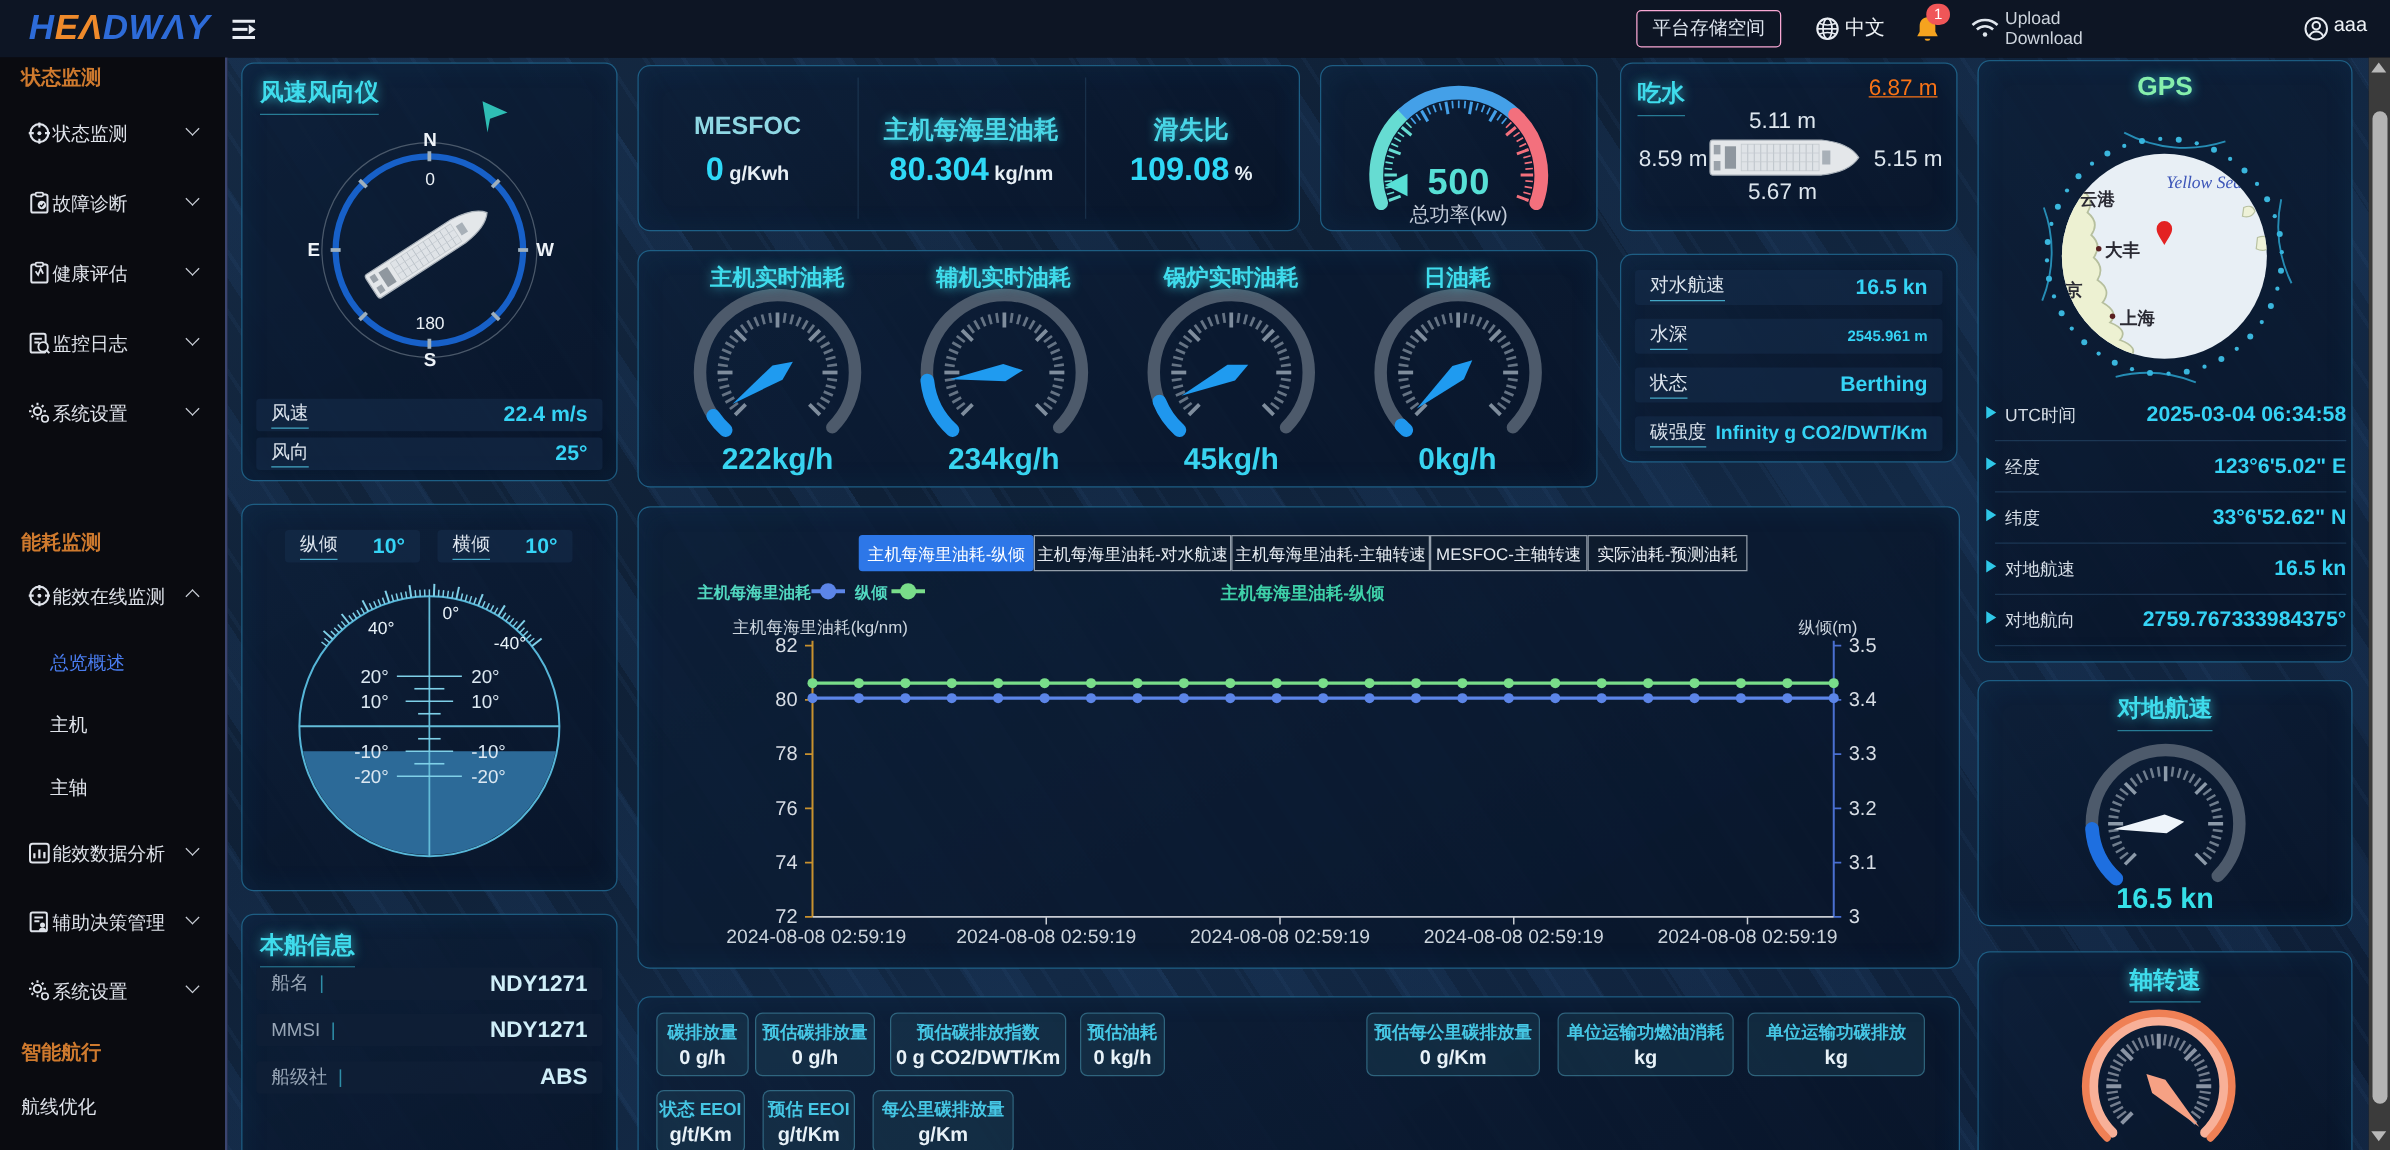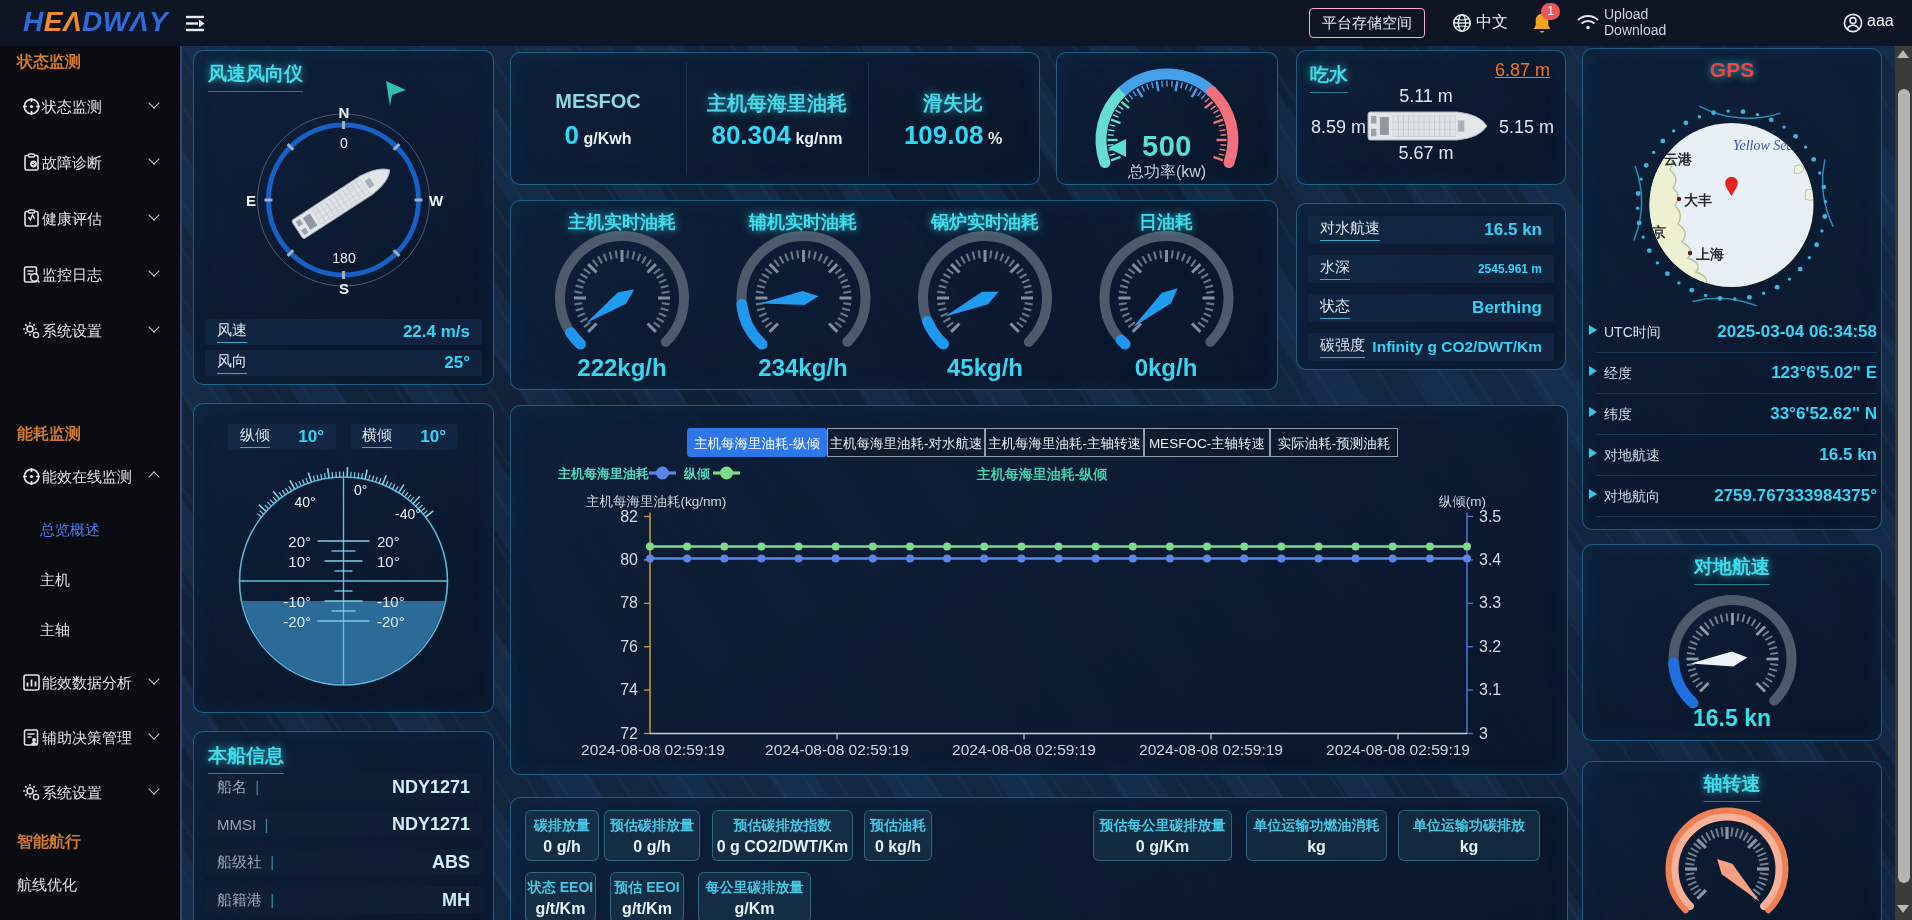--- a/index.html
+++ b/index.html
@@ -795,24 +795,20 @@
       <span class="val" style="color:#cfeef8;font-size:18px">NDY1271</span>
     </div>
 <div class="row" style="left:205px;top:811px;width:277px;height:26px;background:rgba(16,32,54,0.7)">
       <span class="lab" style="color:#98a6b6">MMSI&nbsp;&nbsp;<span style="color:#2e8ea8">|</span></span>
       <span class="val" style="color:#cfeef8;font-size:18px">NDY1271</span>
     </div>
 <div class="row" style="left:205px;top:849px;width:277px;height:26px;background:rgba(16,32,54,0.7)">
       <span class="lab" style="color:#98a6b6">船级社&nbsp;&nbsp;<span style="color:#2e8ea8">|</span></span>
       <span class="val" style="color:#cfeef8;font-size:18px">ABS</span>
     </div>
-<div class="row" style="left:205px;top:887px;width:277px;height:26px;background:rgba(16,32,54,0.7)">
-      <span class="lab" style="color:#98a6b6">船籍港&nbsp;&nbsp;<span style="color:#2e8ea8">|</span></span>
-      <span class="val" style="color:#cfeef8;font-size:18px">MH</span>
-    </div>
 <div class="abs" style="left:598px;top:90px;font-size:20px;color:#8fd8e4;font-weight:bold;transform:translateX(-50%);">MESFOC</div>
 <div class="abs" style="left:777px;top:90px;font-size:20px;color:#49d6e6;font-weight:bold;text-shadow:0 0 8px rgba(60,210,230,0.7);transform:translateX(-50%);">主机每海里油耗</div>
 <div class="abs" style="left:953px;top:90px;font-size:20px;color:#49d6e6;font-weight:bold;text-shadow:0 0 8px rgba(60,210,230,0.7);transform:translateX(-50%);">滑失比</div>
 <div class="abs" style="left:598px;top:120px;transform:translateX(-50%);"><span style="font-size:26px;font-weight:bold;color:#2fd9f7">0</span> <span style="font-size:16px;font-weight:bold;color:#e8f0f6">g/Kwh</span></div>
 <div class="abs" style="left:777px;top:120px;transform:translateX(-50%);white-space:nowrap;"><span style="font-size:26px;font-weight:bold;color:#2fd9f7">80.304</span> <span style="font-size:16px;font-weight:bold;color:#e8f0f6">kg/nm</span></div>
 <div class="abs" style="left:953px;top:120px;transform:translateX(-50%);white-space:nowrap;"><span style="font-size:26px;font-weight:bold;color:#2fd9f7">109.08</span> <span style="font-size:16px;font-weight:bold;color:#e8f0f6">%</span></div>
 <div class="abs" style="left:1167px;top:130px;font-size:29px;color:#57e0d6;font-weight:bold;letter-spacing:0.5px;transform:translateX(-50%);">500</div>
 <div class="abs" style="left:1167px;top:162px;font-size:16px;color:#c2cbd8;font-weight:normal;white-space:nowrap;transform:translateX(-50%);">总功率(kw)</div>
 <div class="gtitle" style="left:622px;top:210px;transform:translateX(-50%);">主机实时油耗</div>
 <div class="gval" style="left:622px;top:354px;transform:translateX(-50%);">222kg/h</div>
@@ -903,21 +899,21 @@
       <div class="cv">g/t/Km</div>
     </div>
 <div class="chip" style="left:610px;top:872px;width:74px;height:51px">
       <div class="cl">预估 EEOI</div>
       <div class="cv">g/t/Km</div>
     </div>
 <div class="chip" style="left:698px;top:872px;width:113px;height:51px">
       <div class="cl">每公里碳排放量</div>
       <div class="cv">g/Km</div>
     </div>
-<div class="abs" style="left:1732px;top:58px;font-size:21px;color:#ef4444;font-weight:bold;text-shadow:0 0 9px rgba(53,216,240,0.8);transform:translateX(-50%);">GPS</div>
+<div class="abs" style="left:1732px;top:58px;font-size:21px;color:#86efac;font-weight:bold;text-shadow:0 0 9px rgba(53,216,240,0.8);transform:translateX(-50%);">GPS</div>
 <div class="abs" style="left:1589px;top:325px;width:0;height:0;border-left:8px solid #2fc8e8;border-top:5px solid transparent;border-bottom:5px solid transparent;"></div>
 <div class="abs" style="left:1604px;top:324px;font-size:14px;color:#d5dde6;">UTC时间</div>
 <div class="abs" style="left:1877px;top:322px;font-size:17px;font-weight:bold;color:#35d3f5;transform:translateX(-100%);white-space:nowrap;">2025-03-04 06:34:58</div>
 <div class="grow" style="left:1596px;top:352px;width:281px;"></div>
 <div class="abs" style="left:1589px;top:366px;width:0;height:0;border-left:8px solid #2fc8e8;border-top:5px solid transparent;border-bottom:5px solid transparent;"></div>
 <div class="abs" style="left:1604px;top:365px;font-size:14px;color:#d5dde6;">经度</div>
 <div class="abs" style="left:1877px;top:363px;font-size:17px;font-weight:bold;color:#35d3f5;transform:translateX(-100%);white-space:nowrap;">123°6'5.02" E</div>
 <div class="grow" style="left:1596px;top:393px;width:281px;"></div>
 <div class="abs" style="left:1589px;top:407px;width:0;height:0;border-left:8px solid #2fc8e8;border-top:5px solid transparent;border-bottom:5px solid transparent;"></div>
 <div class="abs" style="left:1604px;top:406px;font-size:14px;color:#d5dde6;">纬度</div>

